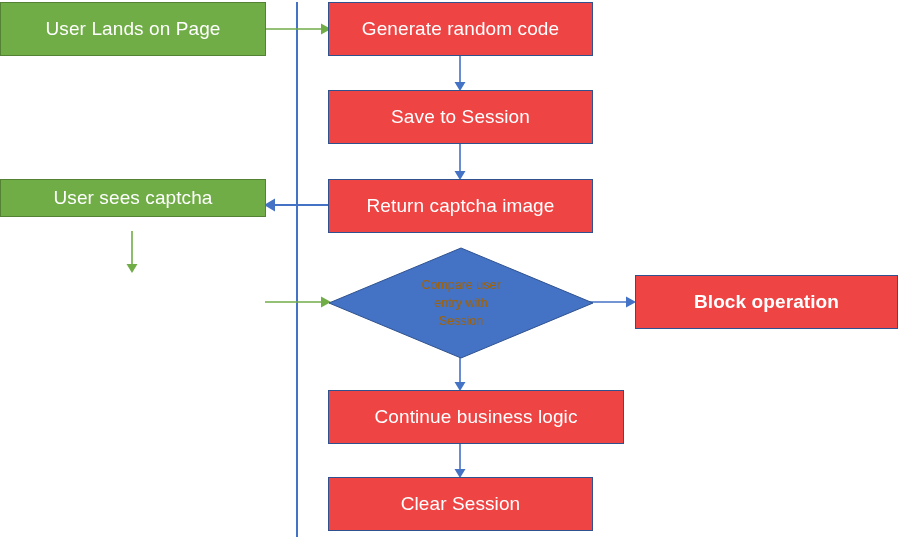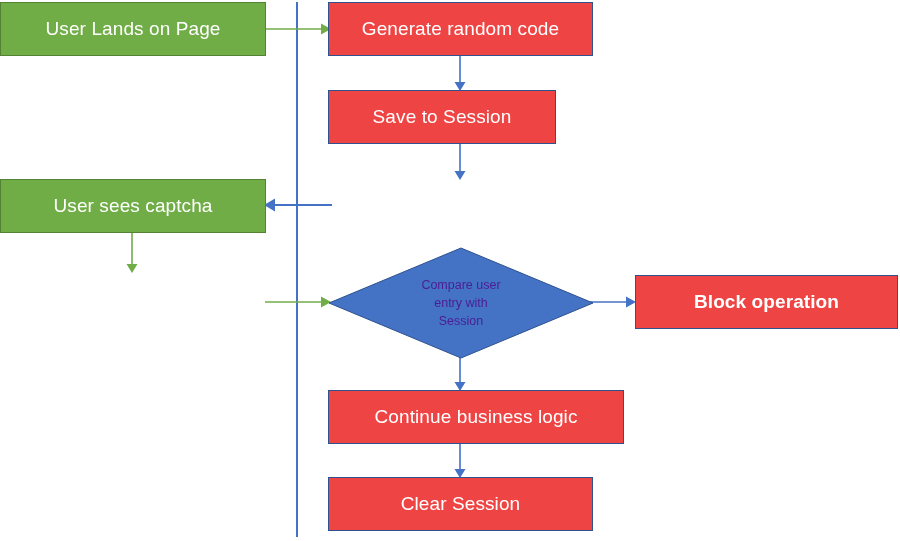--- a/index.html
+++ b/index.html
@@ -52,21 +52,21 @@
   .diamond-label {
     position: absolute;
     left: 0;
     top: 0;
     width: 100%;
     height: 100%;
     display: flex;
     align-items: center;
     justify-content: center;
     text-align: center;
-    color: #4c1d95;
+    color: #a16207;
     font-size: 12.5px;
     line-height: 1.45;
     white-space: pre-line;
     pointer-events: none;
   }
   .edge {
     position: absolute;
   }
   .edge svg {
     display: block;
@@ -144,24 +144,25 @@
     <svg width="24" height="39" viewBox="0 0 24 39">
       <line x1="12" y1="0" x2="12" y2="27" stroke="#4472C4" stroke-width="1.6"></line>
       <polygon points="6.5,27 17.5,27 12,36" fill="#4472C4"></polygon>
     </svg>
   </div>
 
   <div class="node process green" style="left:0px; top:2px; width:266px; height:54px;">User Lands on Page</div>
 
   <div class="node process blue" style="left:328px; top:2px; width:265px; height:54px;">Generate random code</div>
 
-  <div class="node process blue" style="left:328px; top:90px; width:228px; height:54px;">Save to Session</div>
+  <div class="node process blue" style="left:328px; top:90px; width:265px; height:54px;">Save to Session</div>
 
+  <div class="node process blue" style="left:328px; top:179px; width:265px; height:54px;">Return captcha image</div>
 
-  <div class="node process green" style="left:0px; top:179px; width:266px; height:54px;">User sees captcha</div>
+  <div class="node process green" style="left:0px; top:179px; width:266px; height:38px;">User sees captcha</div>
 
 
   <div class="diamond-wrap" style="left:328px; top:247px; width:266px; height:112px;">
     <svg width="266" height="112" viewBox="0 0 266 112">
       <polygon points="133,1 265,56 133,111 1,56" fill="#4472C4" stroke="#2F528F" stroke-width="1"></polygon>
     </svg>
     <div class="diamond-label">Compare user
 entry with
 Session</div>
   </div>

